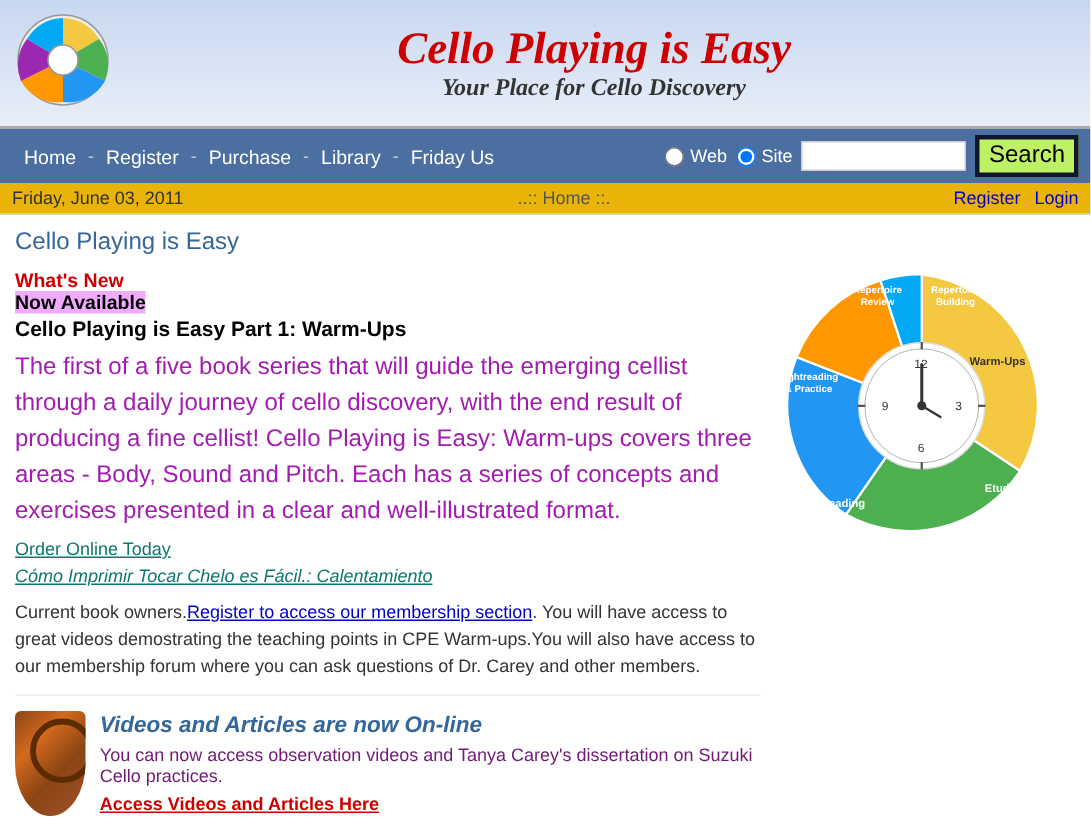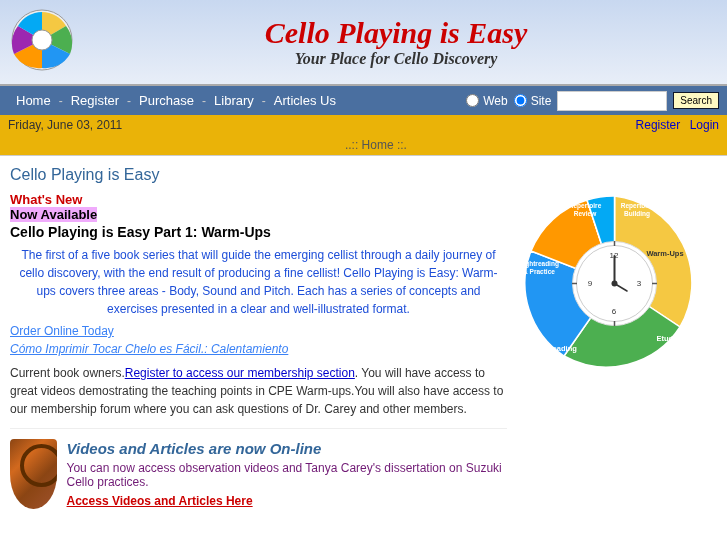--- a/index.html
+++ b/index.html
@@ -66,39 +66,39 @@
       color: #fff;
       font-size: 12px;
     }
     #search-input {
       padding: 2px 4px;
       font-size: 12px;
       width: 110px;
       border: 1px solid #ccc;
     }
     #search-btn {
-      background: #fef9c3;
-      border: 1px solid #0f172a;
+      background: #bef264;
+      border: 3px solid #0f172a;
       padding: 2px 6px;
-      font-size: 10px;
+      font-size: 16px;
       cursor: pointer;
       color: #000;
     }
 
     
     #infobar {
       background: #eab308;
       display: flex;
       align-items: flex-start;
       padding: 3px 8px;
       border-bottom: 1px solid #ccc;
       font-size: 12px;
     }
     #date-text { color: #333; }
-    #home-nav { flex: 1; text-align: center; color: #555; margin-top: 20px; }
+    #home-nav { flex: 1; text-align: center; color: #555; }
     #register-login { margin-left: auto; color: #00c; cursor: pointer; }
     #register-login a { color: #00c; text-decoration: none; margin-left: 6px; }
 
     
     #main {
       display: flex;
       padding: 10px;
       gap: 10px;
     }
     #content {
@@ -127,28 +127,27 @@
       font-size: 13px;
       display: inline-block;
     }
     #book-title {
       font-weight: bold;
       font-size: 14px;
       color: #000;
       margin-top: 2px;
     }
     #book-desc {
-      font-size: 12px;
-      color: #1d4ed8;
+      font-size: 16px;
+      color: #a21caf;
       margin: 6px 0;
       line-height: 1.5;
-      text-align: center;
     }
     #order-link, #spanish-link {
-      color: #3b82f6;
+      color: #0f766e;
       font-size: 12px;
       text-decoration: underline;
       cursor: pointer;
       display: block;
       margin: 4px 0;
     }
     #spanish-link { font-style: italic; }
     #register-link { color: #00c; text-decoration: underline; }
     #member-text {
       font-size: 12px;
@@ -240,21 +239,21 @@
 
 <div id="navbar">
   <a class="nav-item">Home</a>
   <span class="nav-separator">-</span>
   <a class="nav-item">Register</a>
   <span class="nav-separator">-</span>
   <a class="nav-item">Purchase</a>
   <span class="nav-separator">-</span>
   <a class="nav-item">Library</a>
   <span class="nav-separator">-</span>
-  <a class="nav-item">Articles Us</a>
+  <a class="nav-item">Friday Us</a>
   <div id="nav-search-area">
     <div class="radio-group">
       <input type="radio" name="search_scope" id="radio-web" style="">
       <label for="radio-web">Web</label>
     </div>
     <div class="radio-group">
       <input type="radio" name="search_scope" id="radio-site" checked="" style="">
       <label for="radio-site">Site</label>
     </div>
     <input type="text" id="search-input" style="">

